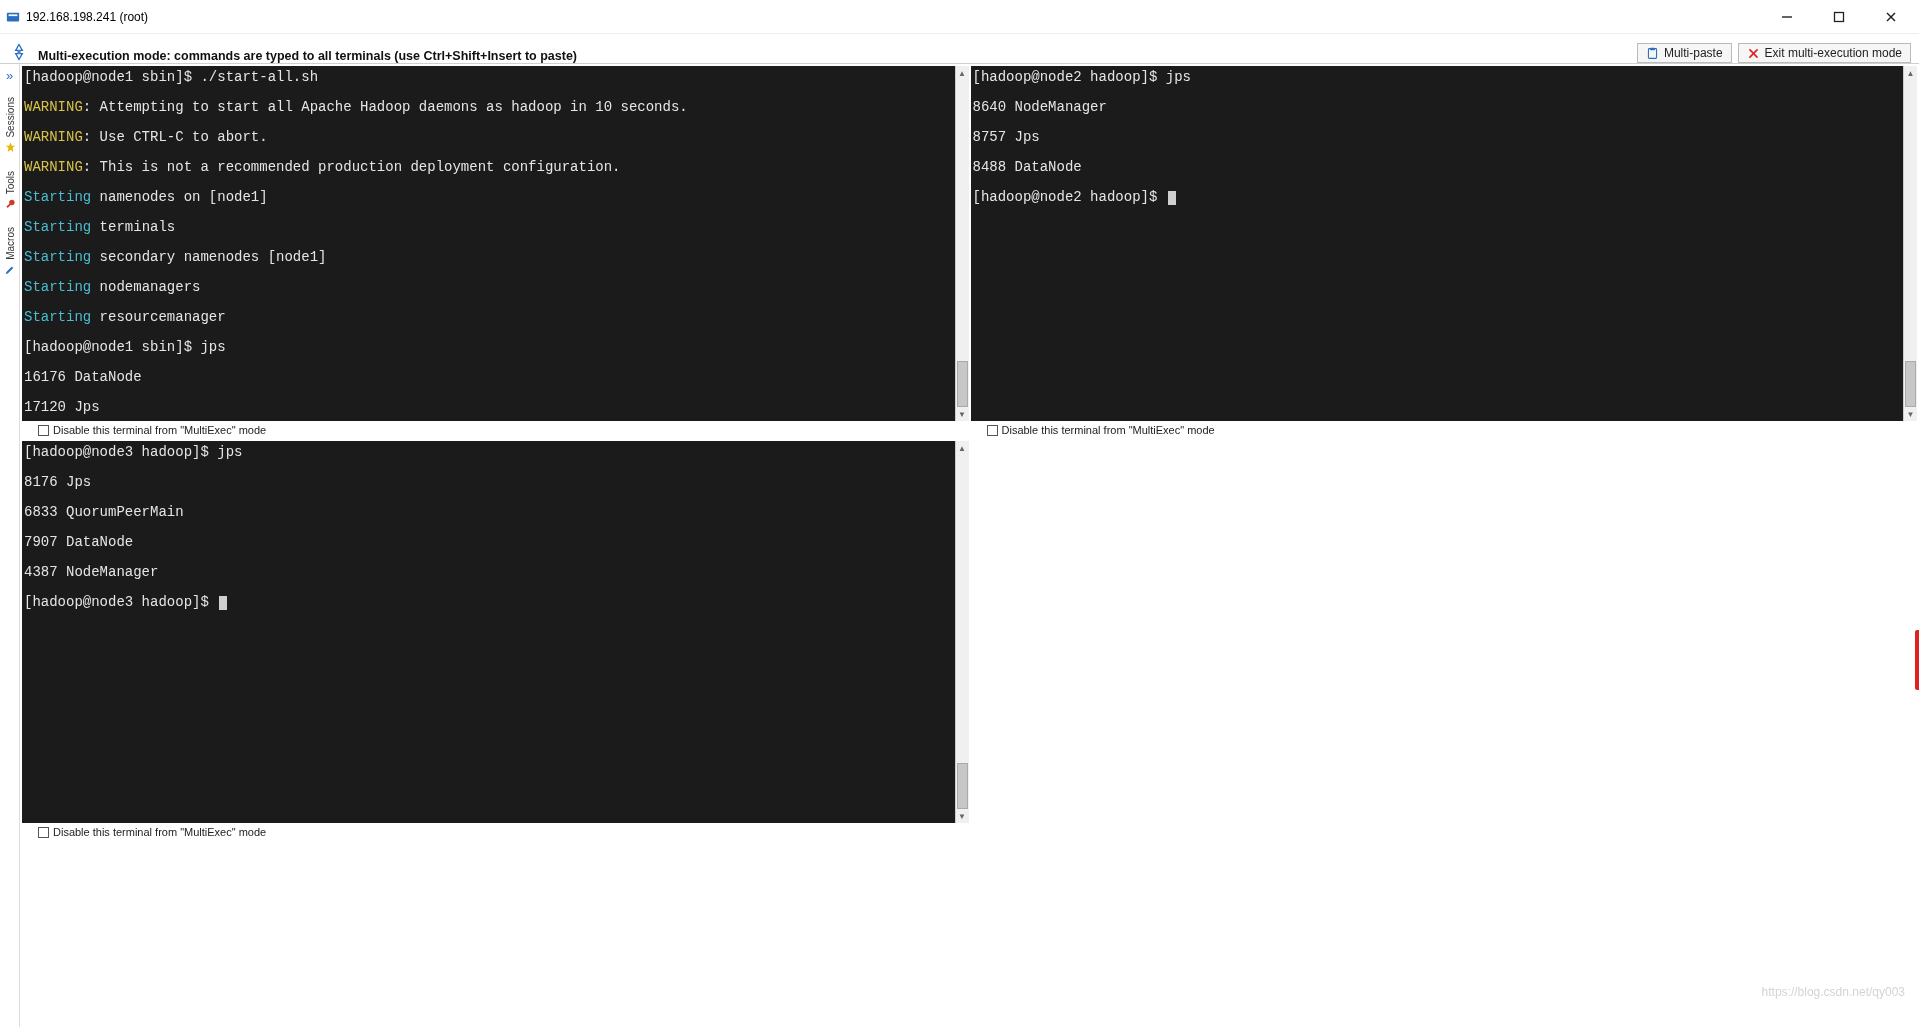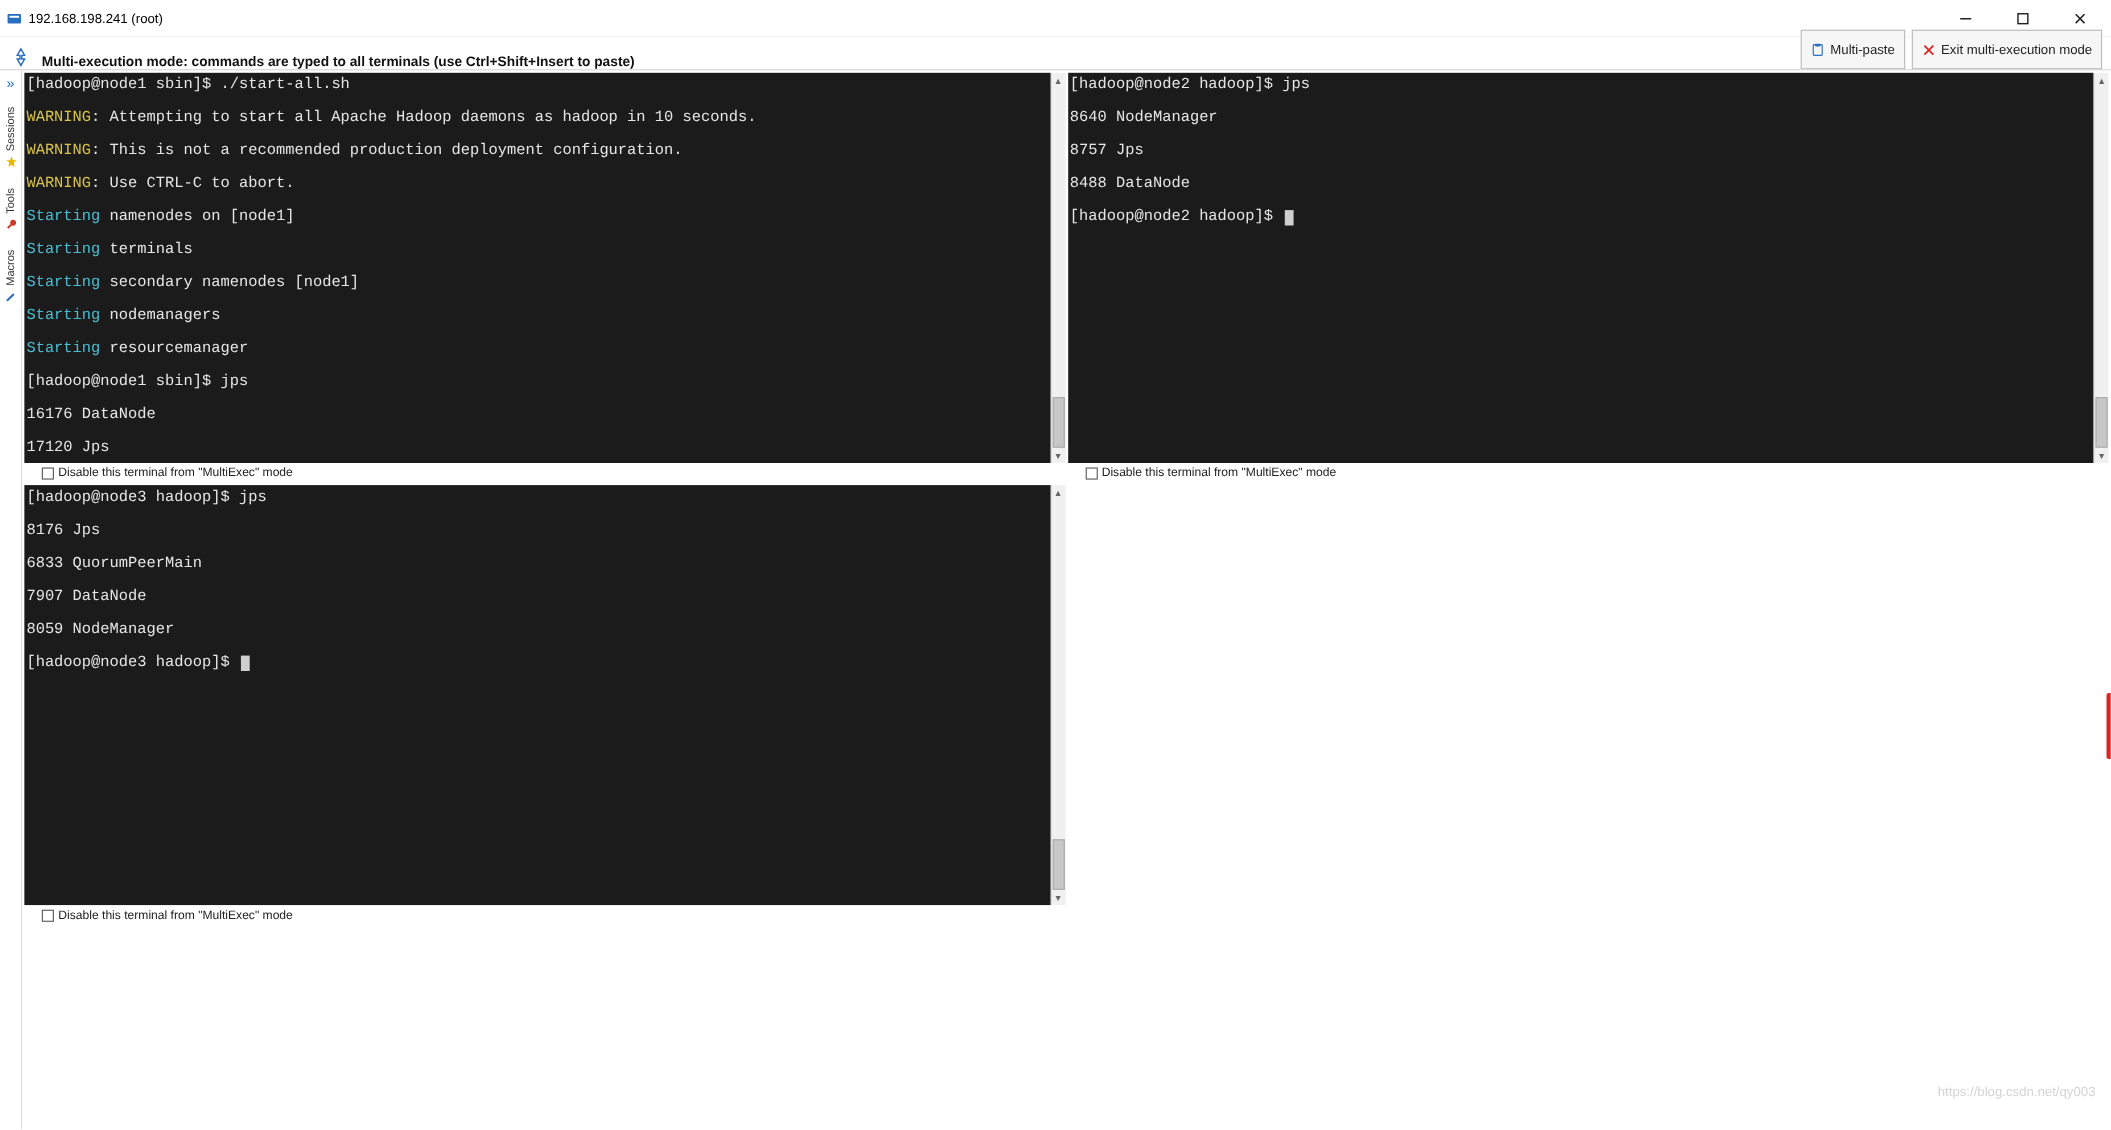--- a/index.html
+++ b/index.html
@@ -50,21 +50,21 @@
     .toolbar-icon {
       width: 22px; height: 22px;
       display: flex; align-items: center; justify-content: center;
       margin-right: 8px;
     }
     .toolbar-text { font-weight: bold; font-size: 12.5px; color: #111; }
     .toolbar-spacer { flex: 1; }
     .tb-btn {
       display: flex; align-items: center;
       gap: 4px;
-      height: 36px;
+      height: 20px;
       padding: 0 8px;
       border: 1px solid #bbb;
       background: #f6f6f6;
       margin-left: 6px;
       font-size: 12px;
       color: #222;
       cursor: pointer;
     }
     .tb-btn .ic { width: 14px; height: 14px; display:flex;align-items:center;justify-content:center; }
     .content {
@@ -278,22 +278,22 @@
       <span>Macros</span>
     </div>
   </div>
 
   <div class="grid">
 
     <div class="pane">
       <div class="term-wrap">
         <div class="term" id="term1"><span class="line"><span class="prompt">[hadoop@node1 sbin]$ </span><span>./start-all.sh</span></span>
 <span class="line"><span class="warn">WARNING</span><span>: Attempting to start all Apache Hadoop daemons as hadoop in 10 seconds.</span></span>
+<span class="line"><span class="warn">WARNING</span><span>: Use CTRL-C to abort.</span></span>
 <span class="line"><span class="warn">WARNING</span><span>: This is not a recommended production deployment configuration.</span></span>
-<span class="line"><span class="warn">WARNING</span><span>: Use CTRL-C to abort.</span></span>
 <span class="line"><span class="start">Starting</span><span> namenodes on [node1]</span></span>
 <span class="line"><span class="start">Starting</span><span> terminals</span></span>
 <span class="line"><span class="start">Starting</span><span> secondary namenodes [node1]</span></span>
 <span class="line"><span class="start">Starting</span><span> nodemanagers</span></span>
 <span class="line"><span class="start">Starting</span><span> resourcemanager</span></span>
 <span class="line"><span class="prompt">[hadoop@node1 sbin]$ </span><span>jps</span></span>
 <span class="line"><span>16176 DataNode</span></span>
 <span class="line"><span>17120 Jps</span></span>
 
 
@@ -338,21 +338,21 @@
         <span>Disable this terminal from "MultiExec" mode</span>
       </div>
     </div>
 
     <div class="pane">
       <div class="term-wrap">
         <div class="term" id="term3"><span class="line"><span class="prompt">[hadoop@node3 hadoop]$ </span><span>jps</span></span>
 <span class="line"><span>8176 Jps</span></span>
 <span class="line"><span>6833 QuorumPeerMain</span></span>
 <span class="line"><span>7907 DataNode</span></span>
-<span class="line"><span>8059 NodeManager</span></span>
+<span class="line"><span>4387 NodeManager</span></span>
 <span class="line"><span class="prompt">[hadoop@node3 hadoop]$ </span><span class="cursor"></span></span>
 </div>
         <div class="vscroll">
           <div class="vs-btn">▲</div>
           <div class="vs-track">
               <div class="vs-thumb"></div>
             </div>
           <div class="vs-btn">▼</div>
         </div>
       </div>

